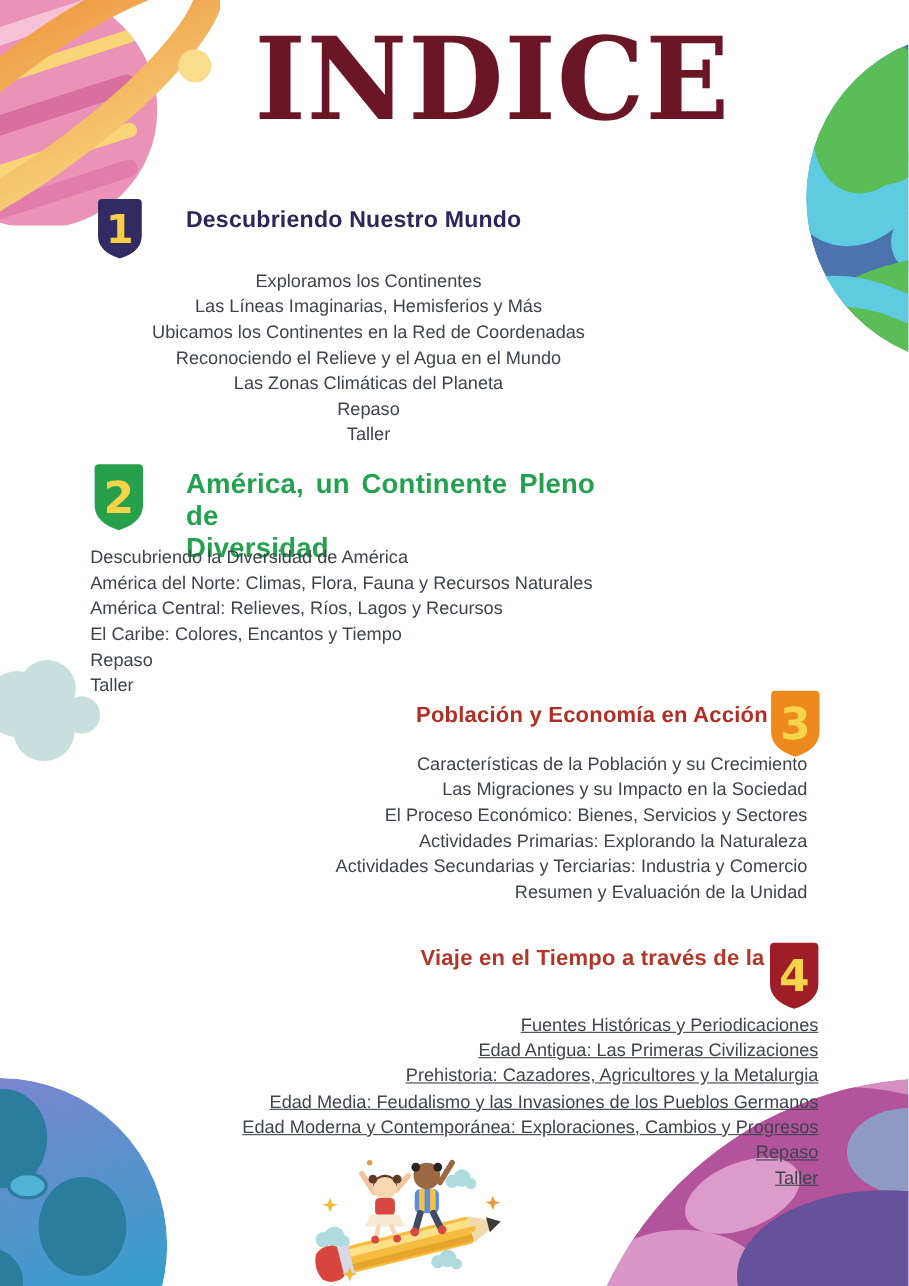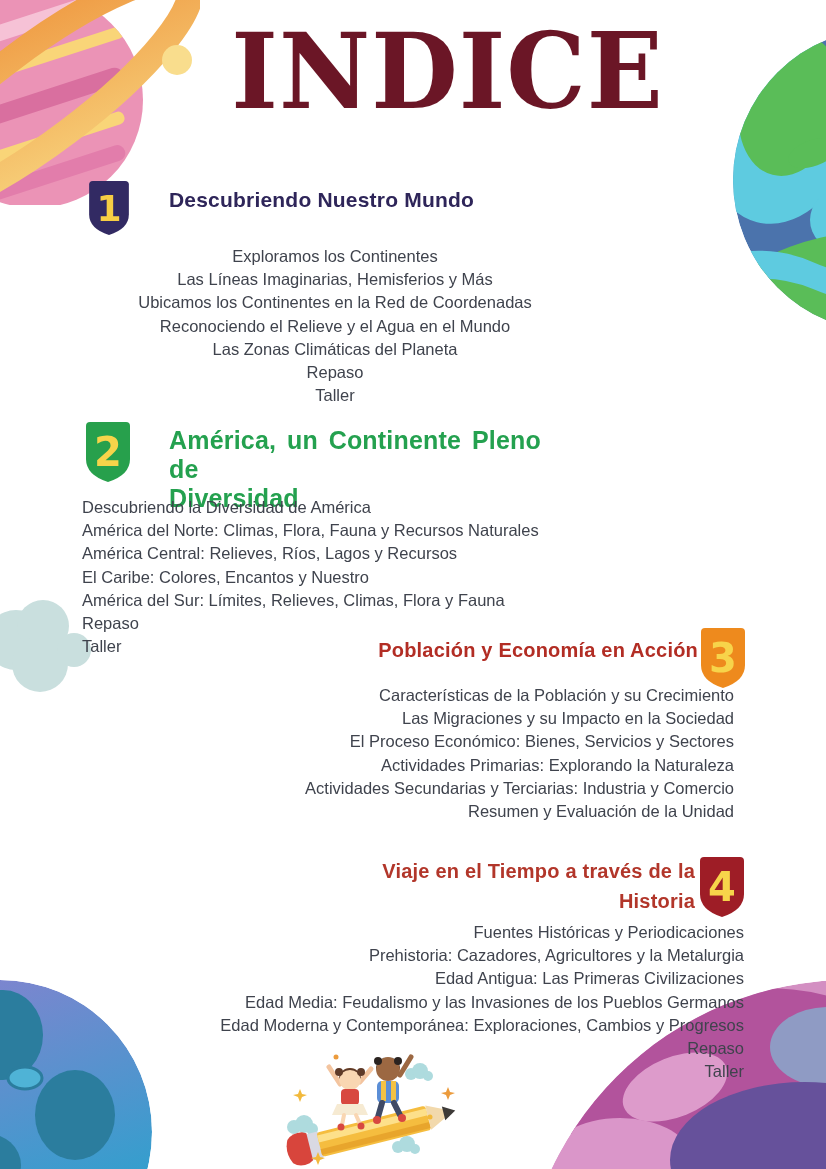--- a/index.html
+++ b/index.html
@@ -29,21 +29,21 @@
   .sec2-title .justify-line { text-align:justify; text-align-last:justify; }
   .sec3-title { right:128px; top:639px; font-size:20px; color:#b22d24; }
   .sec4-title { right:131px; top:856px; width:380px; font-size:20px; color:#b2362a;
                 line-height:30px; text-align:right; }
 
   .toc-list { position:absolute; color:#3f434d; font-size:16.5px; line-height:23.2px; }
   .toc-list.right { text-align:right; }
   .list1 { left:85px; top:245px; width:500px;text-align:center; }
   .list2 { left:82px; top:496px; width:520px; }
   .list3 { right:92px; top:684px; width:540px; }
-  .list4 { right:82px; top:921px; width:580px; }
+  .list4 { right:82px; top:921px; width:580px;text-decoration:underline; }
 </style>
 </head>
 <body>
 
 <div class="page">
 
   <svg class="deco" style="left:-60px;top:-45px" width="260" height="250" viewBox="0 0 260 250">
     <defs>
       <clipPath id="satclip">
           <circle cx="95" cy="145" r="108"></circle>
@@ -208,51 +208,49 @@
     <text x="23" y="45" text-anchor="middle" font-size="40" fill="#f7d44a">2</text>
   </svg>
   <div class="sec-title sec2-title">
     <div class="justify-line">América, un Continente Pleno de</div>
     <div>Diversidad</div>
   </div>
   <div class="toc-list list2">
       <div class="toc-item">Descubriendo la Diversidad de América</div>
       <div class="toc-item">América del Norte: Climas, Flora, Fauna y Recursos Naturales</div>
       <div class="toc-item">América Central: Relieves, Ríos, Lagos y Recursos</div>
-      <div class="toc-item">El Caribe: Colores, Encantos y Nuestro</div>
-      <div class="toc-item">América del Sur: Límites, Relieves, Climas, Flora y Fauna</div>
+      <div class="toc-item">El Caribe: Colores, Encantos y Tiempo</div>
       <div class="toc-item">Repaso</div>
       <div class="toc-item">Taller</div>
     </div>
 
   <div class="sec-title sec3-title">Población y Economía en Acción</div>
   <svg class="badge" style="left:700px;top:627px" width="46" height="62" viewBox="0 0 46 62">
     <path d="M5 1 H41 Q45 1 45 5 V38 Q45 54 23 61 Q1 54 1 38 V5 Q1 1 5 1 Z" fill="#ee8a1d"></path>
     <text x="23" y="45" text-anchor="middle" font-size="40" fill="#f7d44a">3</text>
   </svg>
   <div class="toc-list right list3">
       <div class="toc-item">Características de la Población y su Crecimiento</div>
       <div class="toc-item">Las Migraciones y su Impacto en la Sociedad</div>
       <div class="toc-item">El Proceso Económico: Bienes, Servicios y Sectores</div>
       <div class="toc-item">Actividades Primarias: Explorando la Naturaleza</div>
       <div class="toc-item">Actividades Secundarias y Terciarias: Industria y Comercio</div>
       <div class="toc-item">Resumen y Evaluación de la Unidad</div>
     </div>
 
   <div class="sec-title sec4-title">
     <div>Viaje en el Tiempo a través de la</div>
-    <div>Historia</div>
   </div>
   <svg class="badge" style="left:698px;top:856px" width="48" height="62" viewBox="0 0 46 62">
     <path d="M5 1 H41 Q45 1 45 5 V38 Q45 54 23 61 Q1 54 1 38 V5 Q1 1 5 1 Z" fill="#9e1d26"></path>
     <text x="23" y="45" text-anchor="middle" font-size="40" fill="#f7d44a">4</text>
   </svg>
   <div class="toc-list right list4">
       <div class="toc-item">Fuentes Históricas y Periodicaciones</div>
+      <div class="toc-item">Edad Antigua: Las Primeras Civilizaciones</div>
       <div class="toc-item">Prehistoria: Cazadores, Agricultores y la Metalurgia</div>
-      <div class="toc-item">Edad Antigua: Las Primeras Civilizaciones</div>
       <div class="toc-item">Edad Media: Feudalismo y las Invasiones de los Pueblos Germanos</div>
       <div class="toc-item">Edad Moderna y Contemporánea: Exploraciones, Cambios y Progresos</div>
       <div class="toc-item">Repaso</div>
       <div class="toc-item">Taller</div>
     </div>
 
 </div>
 
 </body></html>

